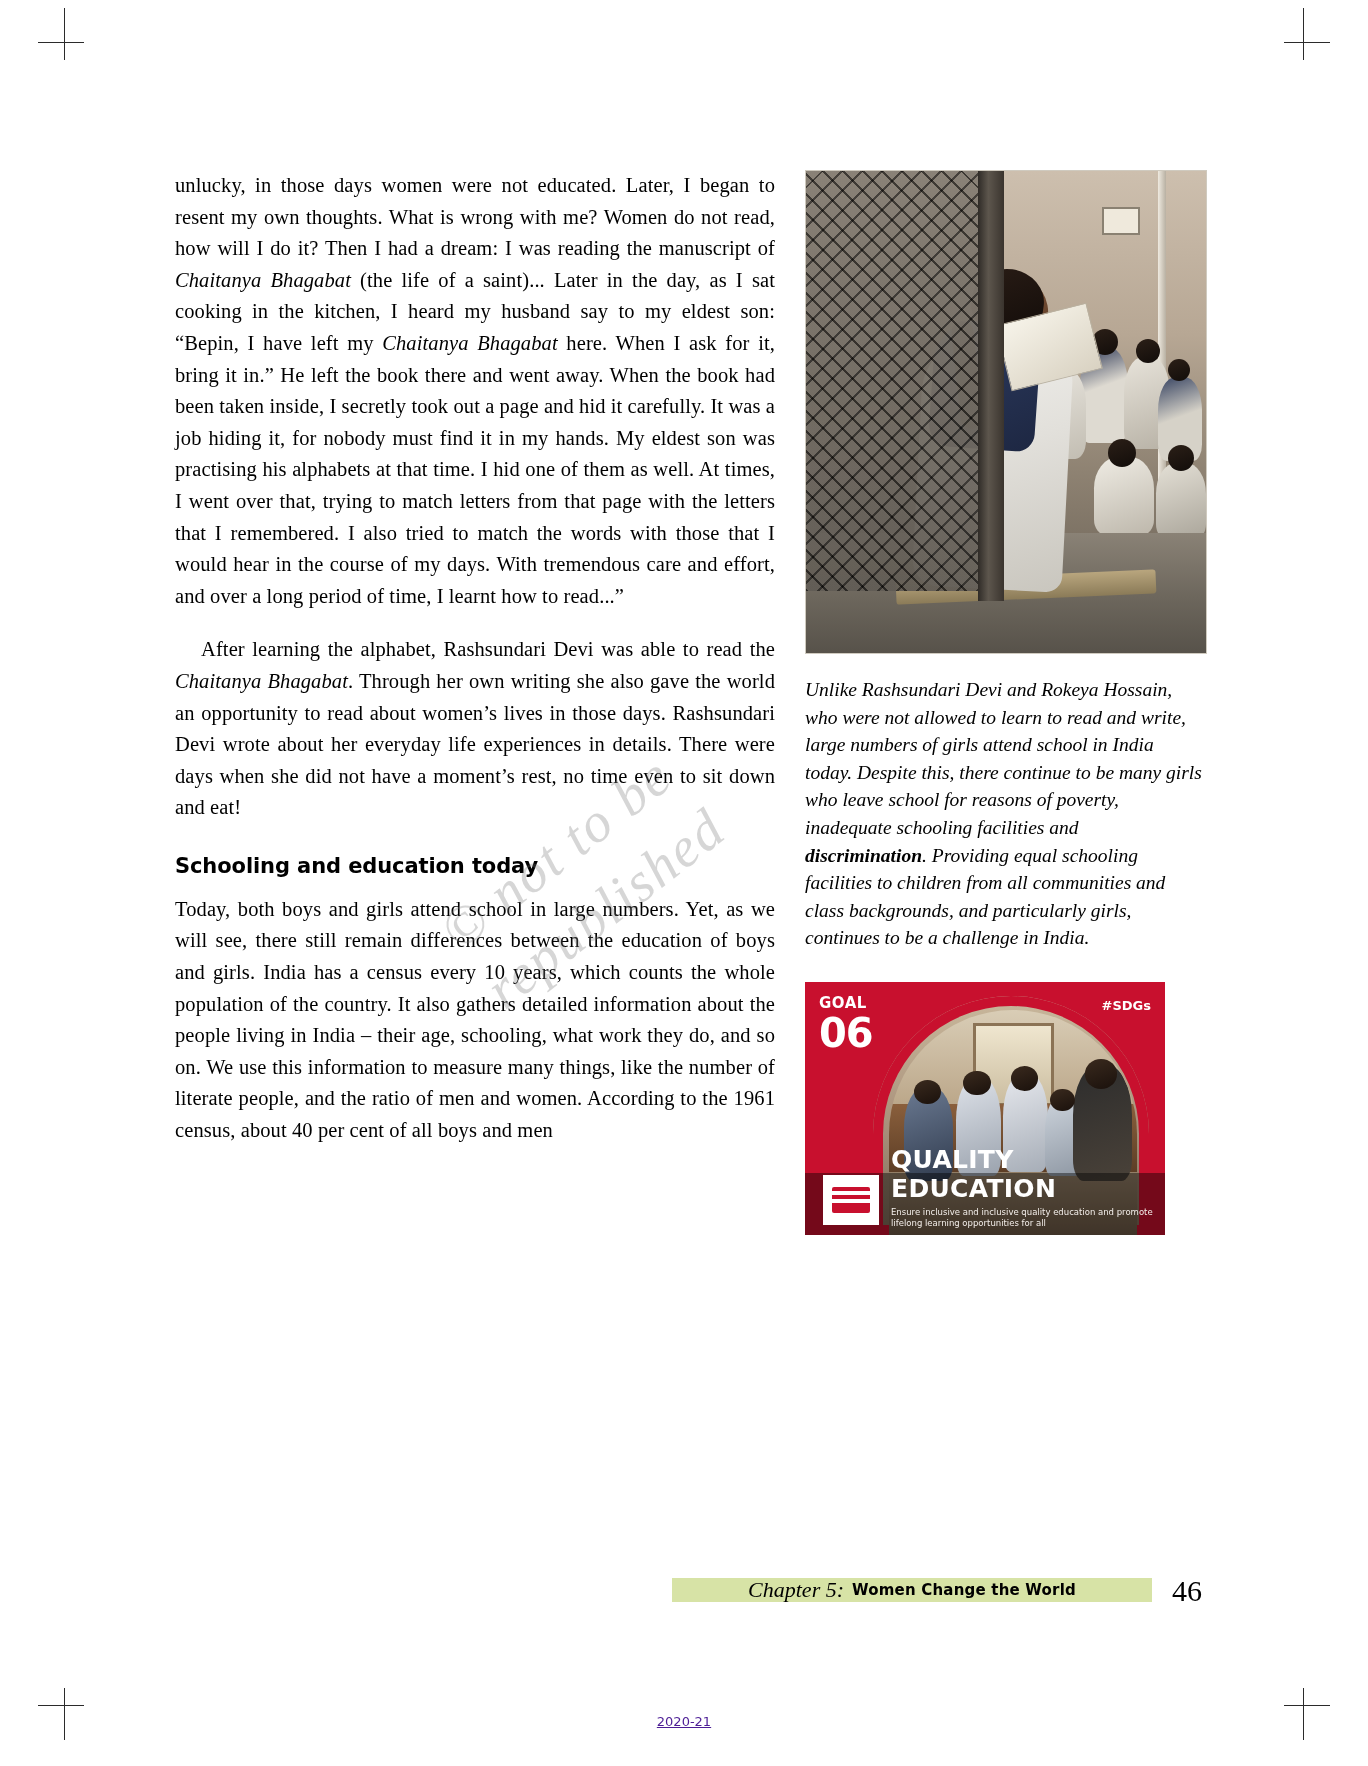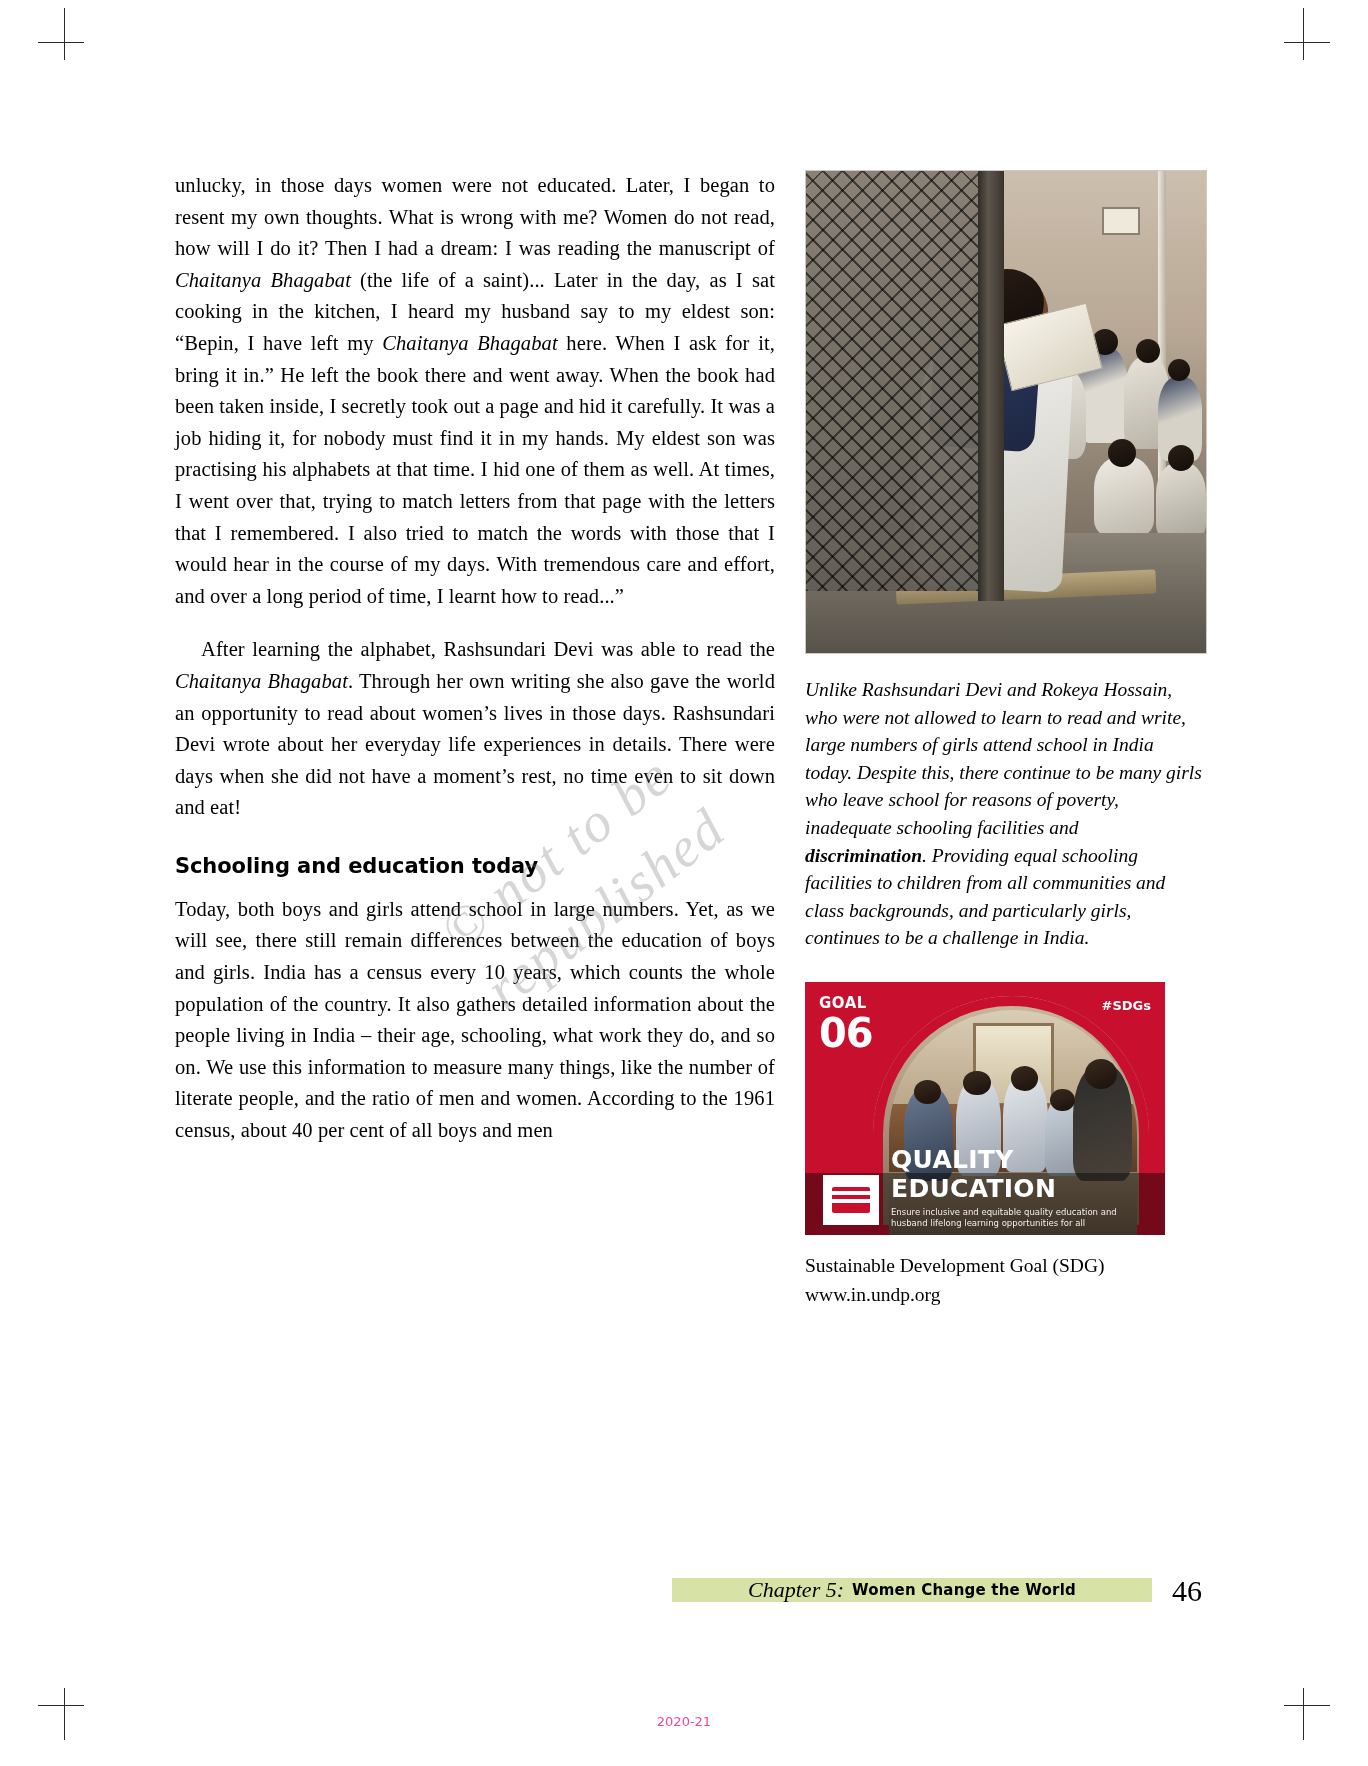--- a/index.html
+++ b/index.html
@@ -344,21 +344,22 @@
     top: 1574px;
     font-size: 30px;
   }
   .year-footer {
     position: absolute;
     left: 0; right: 0;
     top: 1714px;
     text-align: center;
     font-family: "DejaVu Sans", sans-serif;
     font-size: 13px;
-    color: #ec4899;
+    color: #4c1d95;
+    text-decoration: underline;
   }
 </style>
 </head>
 <body>
 
 <div class="page">
 
   <div class="crop crop-tl">
       <div class="v"></div>
       <div class="h"></div>
@@ -440,27 +441,23 @@
       <div class="sdg-goal">
         <div class="g-word">GOAL</div>
         <div class="g-num">06</div>
       </div>
       <div class="sdg-hash">#SDGs</div>
       <div class="sdg-band"></div>
       <div class="sdg-bookicon">
           <i></i>
         </div>
       <div class="sdg-title">QUALITY EDUCATION</div>
-      <div class="sdg-sub">Ensure inclusive and equitable quality education and husband lifelong learning opportunities for all</div>
-    </div>
-
-    <p class="caption-plain">
-      <span>Sustainable Development Goal (SDG)</span><br>
-      <span>www.in.undp.org</span>
-    </p>
+      <div class="sdg-sub">Ensure inclusive and inclusive quality education and promote lifelong learning opportunities for all</div>
+    </div>
+
   </div>
 
   <div class="watermark">
     <div>© not to be</div>
     <div>republished</div>
   </div>
 
   <div class="chapter-band">
     <span class="ch-it">Chapter 5:</span>
     <span class="ch-bold">Women Change the World</span>

